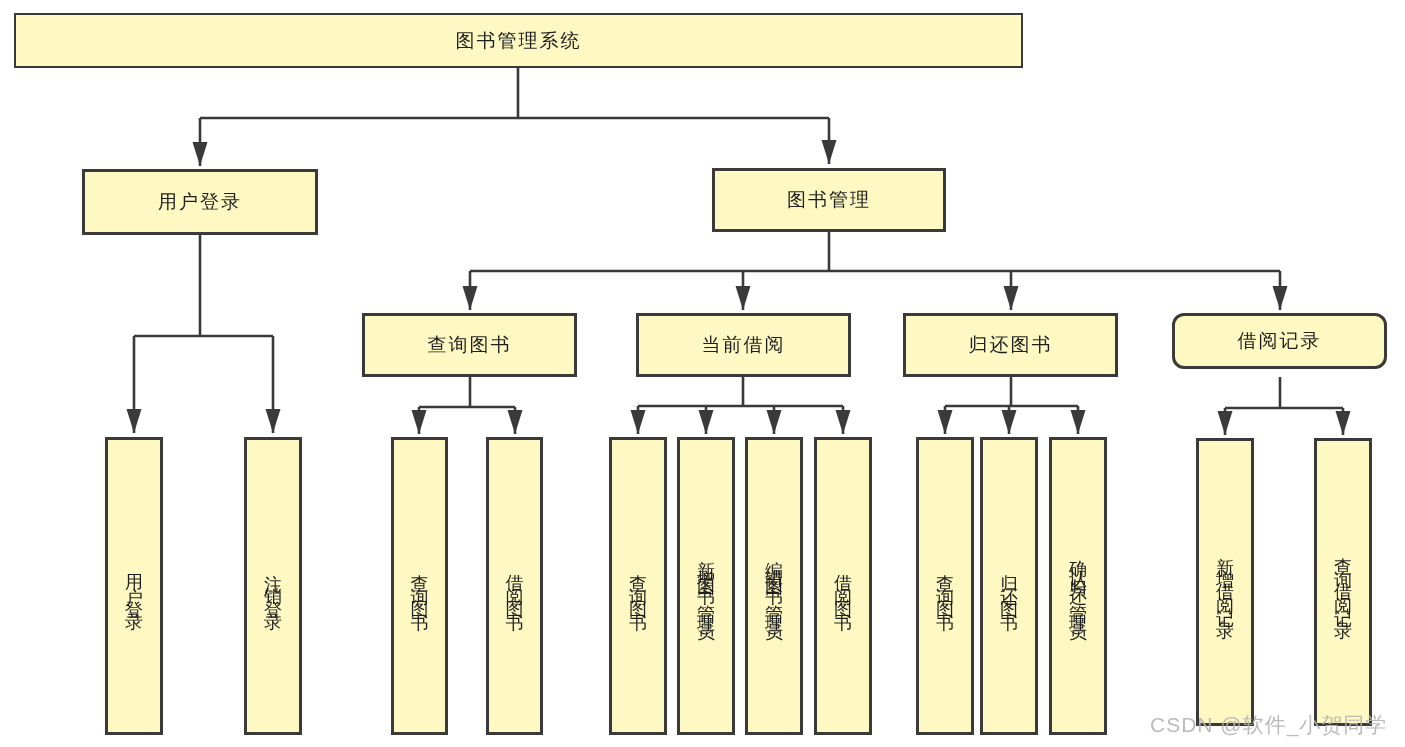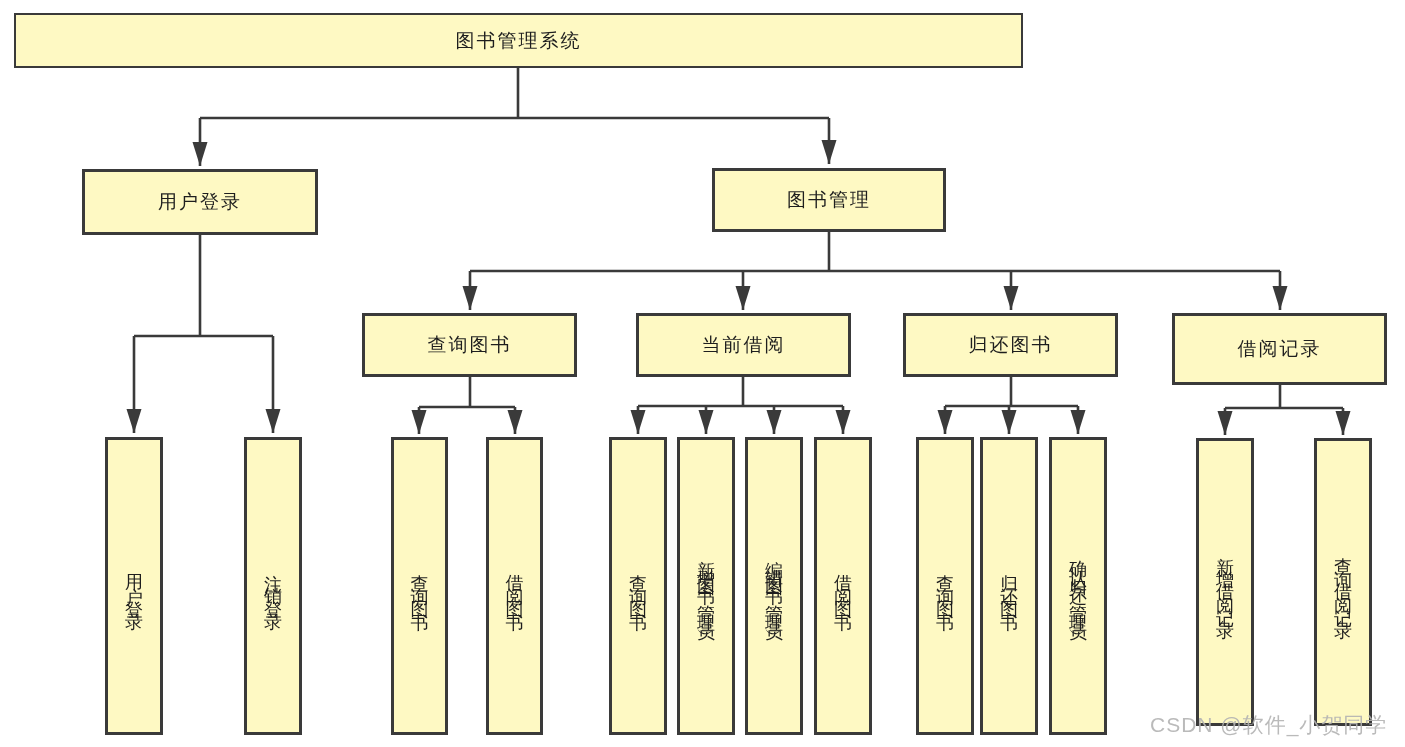--- a/index.html
+++ b/index.html
@@ -127,21 +127,21 @@
 
   <div class="box" style="left:362px; top:313px; width:215px; height:64px;">
     <span class="h-label">查询图书</span>
   </div>
   <div class="box" style="left:636px; top:313px; width:215px; height:64px;">
     <span class="h-label">当前借阅</span>
   </div>
   <div class="box" style="left:903px; top:313px; width:215px; height:64px;">
     <span class="h-label">归还图书</span>
   </div>
-  <div class="box" style="left:1172px; top:313px; width:215px; height:72px;">
+  <div class="box" style="left:1172px; top:313px; width:215px; height:56px;border-radius:12px;">
     <span class="h-label">借阅记录</span>
   </div>
 
   <div class="box" style="left:105px; top:437px; width:58px; height:298px;">
     <span class="v-label">用户登录</span>
   </div>
   <div class="box" style="left:244px; top:437px; width:58px; height:298px;">
     <span class="v-label">注销登录</span>
   </div>
 

